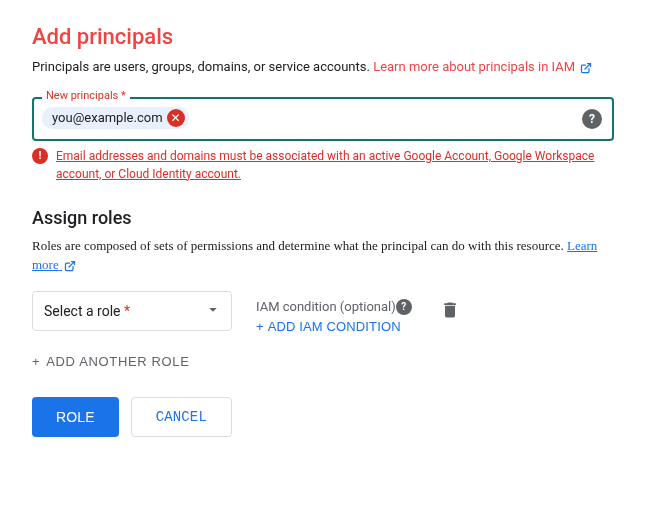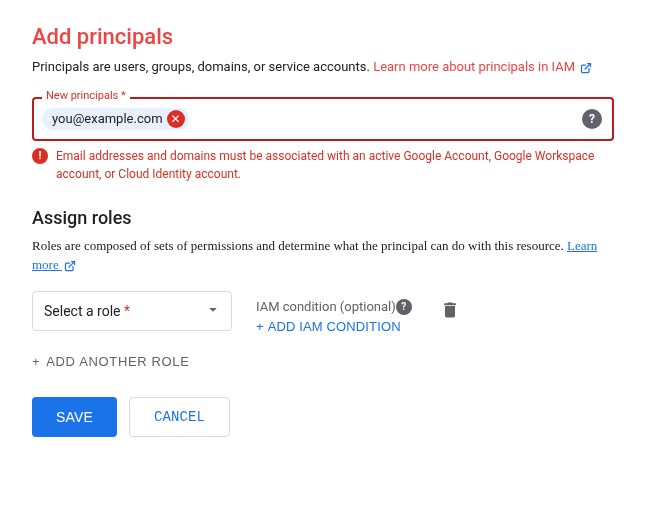--- a/index.html
+++ b/index.html
@@ -58,25 +58,25 @@
       color: #d93025;
       background: #fff;
       position: absolute;
       top: -8px;
       left: 10px;
       padding: 0 4px;
       z-index: 1;
     }
 
     .input-wrapper {
-      border: 2px solid #b91c1c;
+      border: 2px solid #0f766e;
       border-radius: 4px;
       padding: 8px 40px 8px 8px;
       display: flex;
-      align-items: center;
+      align-items: flex-start;
       flex-wrap: wrap;
       gap: 4px;
       min-height: 44px;
       position: relative;
       background: #fff;
     }
 
     .chip {
       display: inline-flex;
       align-items: center;
@@ -142,20 +142,21 @@
       justify-content: center;
       font-size: 11px;
       font-weight: bold;
       margin-top: 1px;
     }
 
     .error-text {
       font-size: 12px;
       color: #d93025;
       line-height: 1.5;
+      text-decoration: underline;
     }
 
     
     .assign-roles {
       margin-top: 24px;
     }
 
     .roles-subtitle {
       font-size: 13px;
       color: #202124;
@@ -404,15 +405,15 @@
     </div>
   </div>
 
   <button class="add-another-role">
     <span>+</span>
     <span>ADD ANOTHER ROLE</span>
   </button>
 </div>
 
 <div class="action-buttons">
-  <button class="btn-save">SAVE</button>
+  <button class="btn-save">ROLE</button>
   <button class="btn-cancel">CANCEL</button>
 </div>
 
 </body></html>

